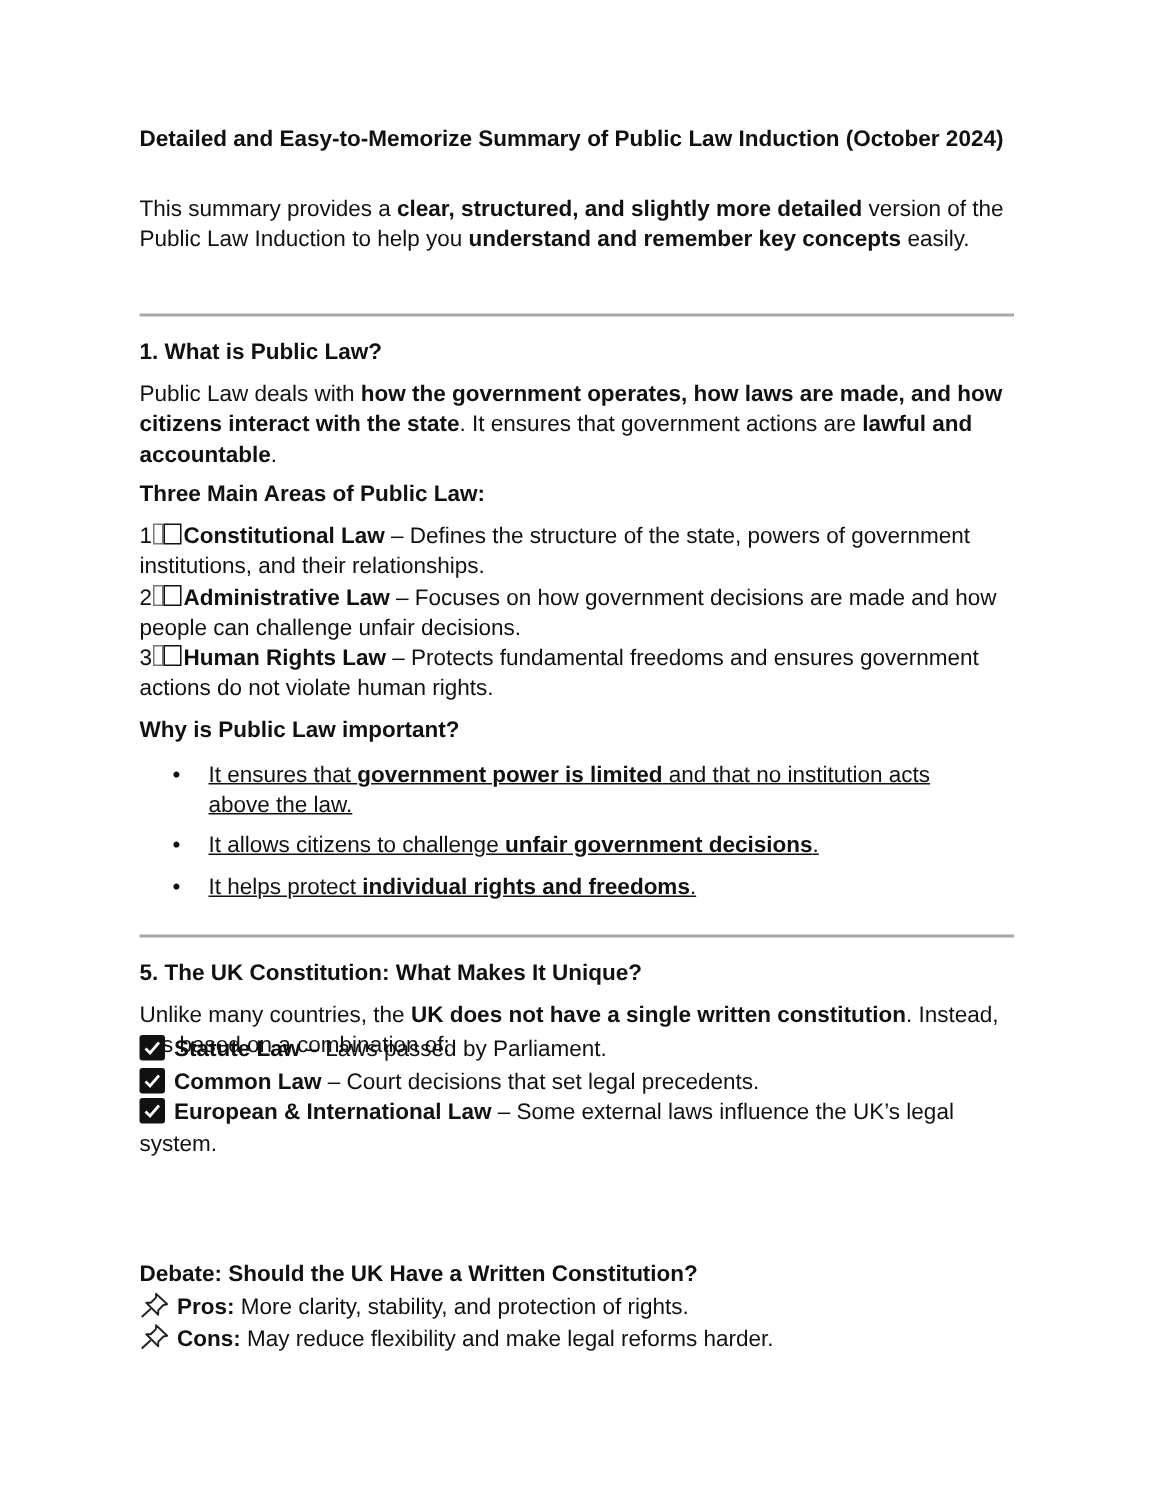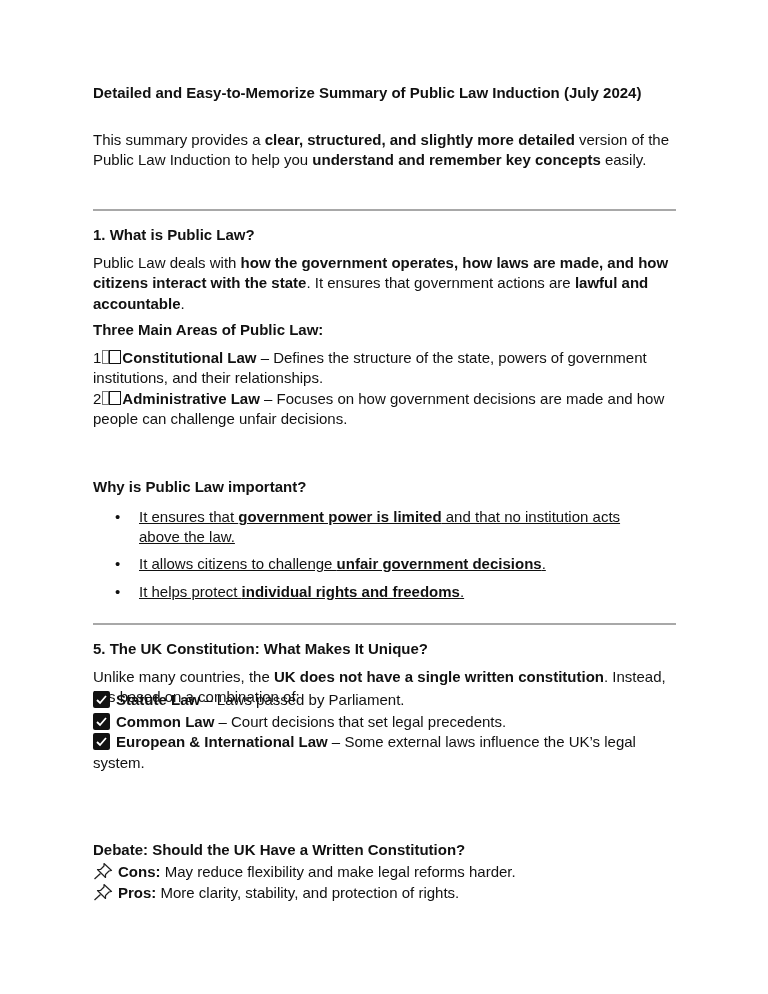--- a/index.html
+++ b/index.html
@@ -23,21 +23,21 @@
   .keycap { display: inline-block; }
   .keycap-box-small { display: inline-block; width: 5px; height: 12px; border: 1px solid #777; vertical-align: -1px; margin-left: 1px; }
   .keycap-box { display: inline-block; width: 10px; height: 12px; border: 1.5px solid #111; vertical-align: -1px; margin-right: 1px; }
 </style>
 </head>
 <body>
 
 <div class="page">
 
   <div class="blk" style="top:83px; font-weight:bold;">
-    <span>Detailed and Easy-to-Memorize Summary of Public Law Induction (July 2024)</span>
+    <span>Detailed and Easy-to-Memorize Summary of Public Law Induction (October 2024)</span>
   </div>
 
   <div class="blk" style="top:130px;">
     <span>This summary provides a </span><b>clear, structured, and slightly more detailed</b><span> version of the Public Law Induction to help you </span><b>understand and remember key concepts</b><span> easily.</span>
   </div>
 
   <div class="divider" style="top:209px;"></div>
 
   <div class="blk" style="top:225px; font-weight:bold;">1. What is Public Law?</div>
 
@@ -46,20 +46,23 @@
   </div>
 
   <div class="blk" style="top:320px; font-weight:bold;">Three Main Areas of Public Law:</div>
 
   <div class="blk" style="top:348px;">
     <div>
       <span class="keycap"><span>1</span><span class="keycap-box-small"></span><span class="keycap-box"></span></span><b>Constitutional Law</b><span> – Defines the structure of the state, powers of government institutions, and their relationships.</span>
     </div>
     <div>
       <span class="keycap"><span>2</span><span class="keycap-box-small"></span><span class="keycap-box"></span></span><b>Administrative Law</b><span> – Focuses on how government decisions are made and how people can challenge unfair decisions.</span>
+    </div>
+    <div>
+      <span class="keycap"><span>3</span><span class="keycap-box-small"></span><span class="keycap-box"></span></span><b>Human Rights Law</b><span> – Protects fundamental freedoms and ensures government actions do not violate human rights.</span>
     </div>
   </div>
 
   <div class="blk" style="top:477px; font-weight:bold;">Why is Public Law important?</div>
 
   <div class="bullet-item" style="top:507px;">
     <span class="bullet-dot">•</span>
     <span class="bullet-text"><span>It ensures that </span><b>government power is limited</b><span> and that no institution acts above the law.</span></span>
   </div>
   <div class="bullet-item" style="top:554px;">
@@ -90,20 +93,20 @@
             <path d="M2 7 L5 10 L11 3" stroke="#fff" stroke-width="1.8" fill="none"></path>
           </svg></span><b>European &amp; International Law</b><span> – Some external laws influence the UK’s legal system.</span></div>
   </div>
 
   <div class="blk" style="top:840px; font-weight:bold;">Debate: Should the UK Have a Written Constitution?</div>
 
   <div class="blk" style="top:861px; line-height:21px;">
     <div><svg class="pin-icon" viewBox="0 0 20 18">
           <path d="M11 1.5 L18.5 8.5 L16 9 L12.5 12.5 L12.5 15.5 L4.5 7.5 L7.5 7.5 L11 4 Z" fill="none" stroke="#222" stroke-width="1.2" stroke-linejoin="round"></path>
           <path d="M7.5 11.5 L1.5 17" stroke="#222" stroke-width="1.3"></path>
-        </svg><b>Cons:</b><span> May reduce flexibility and make legal reforms harder.</span></div>
+        </svg><b>Pros:</b><span> More clarity, stability, and protection of rights.</span></div>
     <div><svg class="pin-icon" viewBox="0 0 20 18">
           <path d="M11 1.5 L18.5 8.5 L16 9 L12.5 12.5 L12.5 15.5 L4.5 7.5 L7.5 7.5 L11 4 Z" fill="none" stroke="#222" stroke-width="1.2" stroke-linejoin="round"></path>
           <path d="M7.5 11.5 L1.5 17" stroke="#222" stroke-width="1.3"></path>
-        </svg><b>Pros:</b><span> More clarity, stability, and protection of rights.</span></div>
+        </svg><b>Cons:</b><span> May reduce flexibility and make legal reforms harder.</span></div>
   </div>
 
 </div>
 
 </body></html>

